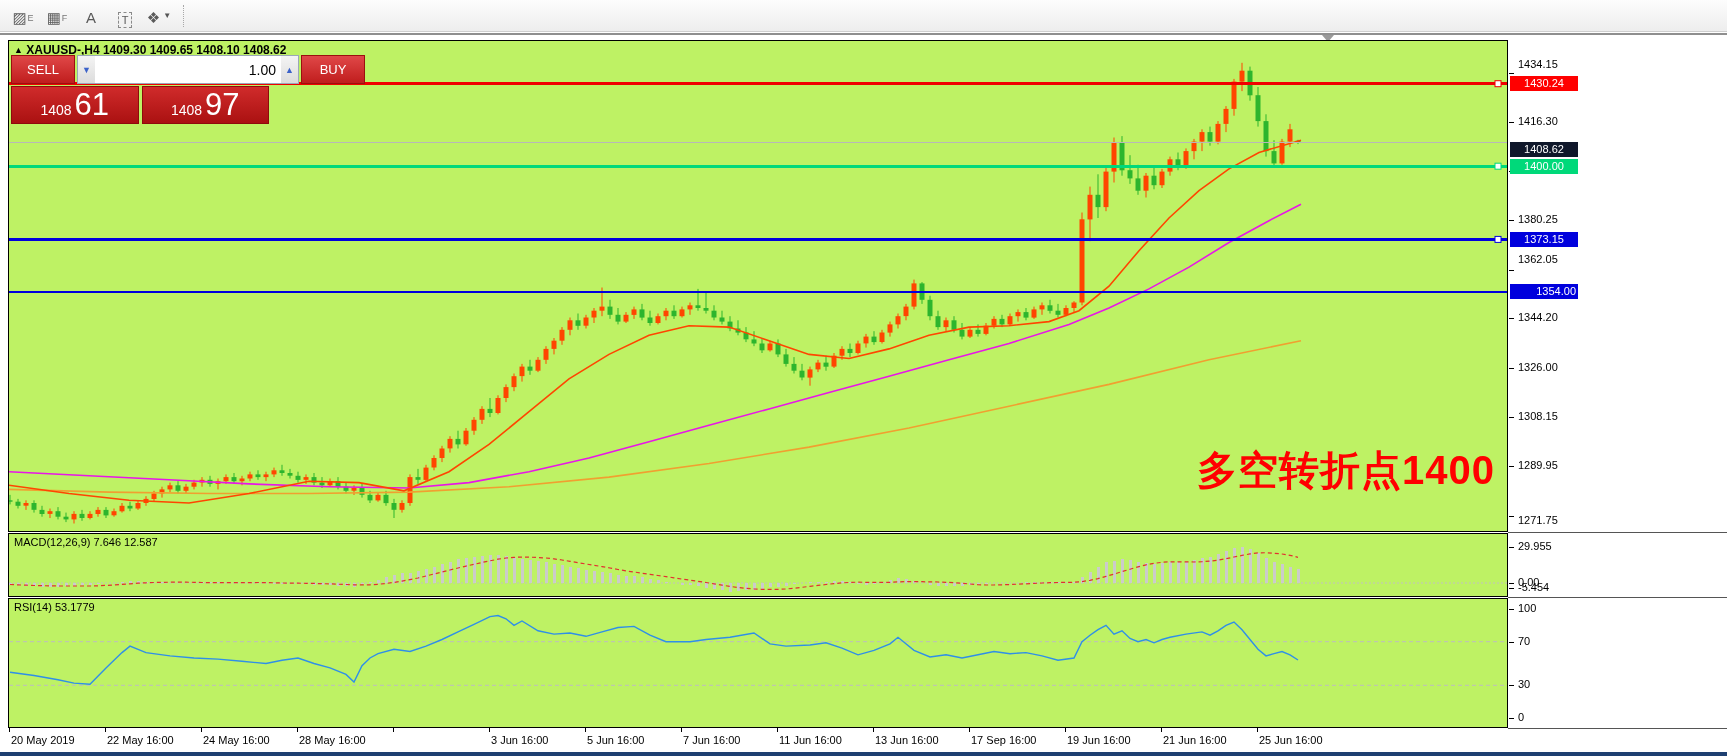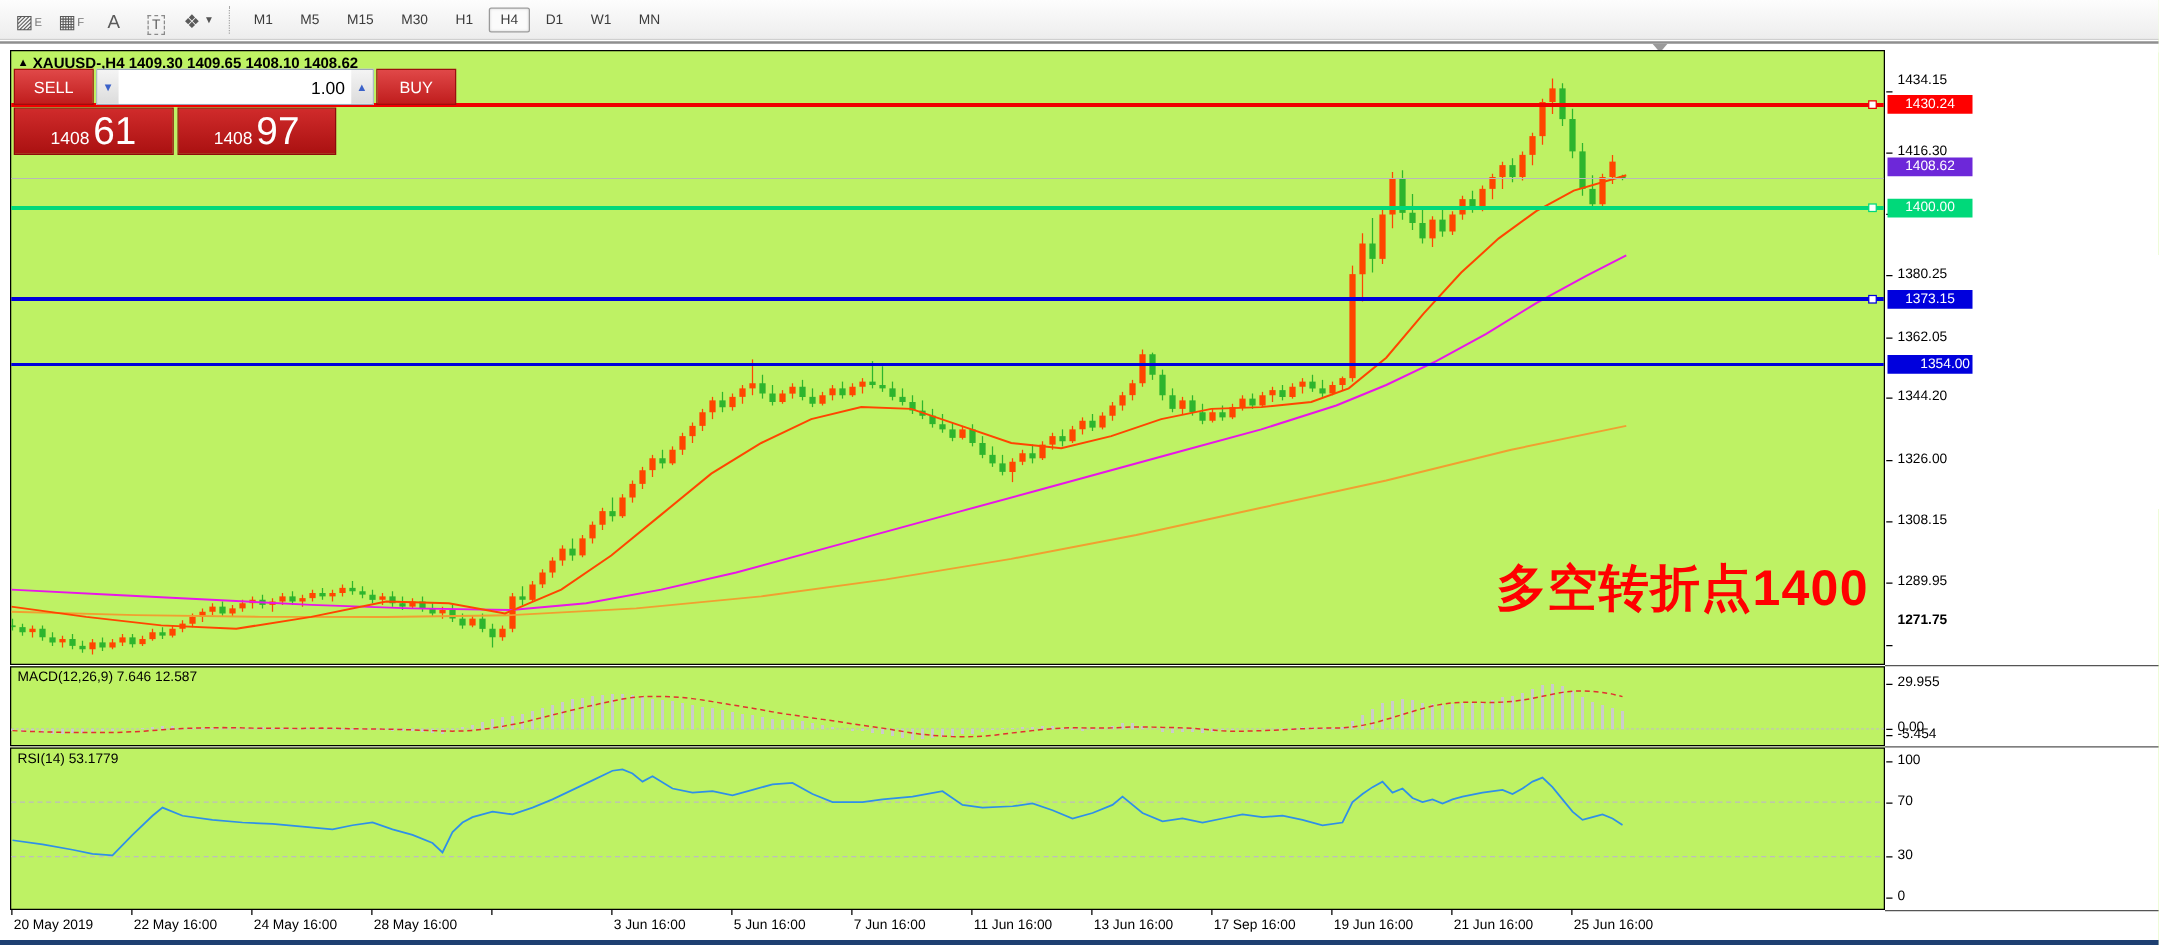--- a/index.html
+++ b/index.html
@@ -83,31 +83,20 @@
         </div>
         <div class="tool-btn boxed">
           <span class="glyph">T</span>
         </div>
         <div class="tool-btn">
           <span class="glyph">❖</span>
           <span class="caret">▼</span>
         </div>
       </div>
     <div class="tb-sep"></div>
-    <div class="toolgroup" id="tfs">
-        <div class="tf-btn">M1</div>
-        <div class="tf-btn">M5</div>
-        <div class="tf-btn">M15</div>
-        <div class="tf-btn">M30</div>
-        <div class="tf-btn">H1</div>
-        <div class="tf-btn active">H4</div>
-        <div class="tf-btn">D1</div>
-        <div class="tf-btn">W1</div>
-        <div class="tf-btn">MN</div>
-      </div>
   </div>
 
   <div class="top-strip"></div>
   <div class="shift-marker"></div>
 
   <div class="panel panel-main">
     <svg id="svg-main" width="1498" height="490">
         <g>
           <line x1="1" x2="1" y1="453.9" y2="463.4" stroke="#2db52d" stroke-width="1"></line>
           <rect x="-1.5" y="459.3" width="5" height="1.4" fill="#2db52d"></rect>
@@ -700,33 +689,33 @@
   <div class="price-axis" id="price-axis">
       <div class="tick-mark" style="top: 32.9971px;"></div>
       <div class="tick-label" style="top: 18px;">1434.15</div>
       <div class="tick-mark" style="top: 81.6883px;"></div>
       <div class="tick-label" style="top: 74.6883px;">1416.30</div>
       <div class="tick-mark" style="top: 131.334px;"></div>
       <div class="tick-label" style="top: 124.334px;">1398.10</div>
       <div class="tick-mark" style="top: 180.026px;"></div>
       <div class="tick-label" style="top: 173.026px;">1380.25</div>
       <div class="tick-mark" style="top: 229.671px;"></div>
-      <div class="tick-label" style="top: 224px;">1362.05</div>
+      <div class="tick-label" style="top: 213px;">1362.05</div>
       <div class="tick-mark" style="top: 278.363px;"></div>
       <div class="tick-label" style="top: 271.363px;">1344.20</div>
       <div class="tick-mark" style="top: 328.009px;"></div>
       <div class="tick-label" style="top: 321.009px;">1326.00</div>
       <div class="tick-mark" style="top: 376.7px;"></div>
       <div class="tick-label" style="top: 369.7px;">1308.15</div>
       <div class="tick-mark" style="top: 426.346px;"></div>
       <div class="tick-label" style="top: 419.346px;">1289.95</div>
       <div class="tick-mark" style="top: 475.992px;"></div>
-      <div class="tick-label" style="top: 450px; font-weight: bold;">1271.75</div>
+      <div class="tick-label" style="top: 474px;">1271.75</div>
       <div class="badge" style="top: 36.1628px; background: rgb(255, 0, 0);">1430.24</div>
-      <div class="badge" style="top: 86px; background: #6d28d9;">1408.62</div>
+      <div class="badge" style="top: 102px; background: #0f172a;">1408.62</div>
       <div class="badge" style="top: 118.651px; background: rgb(0, 217, 122);">1400.00</div>
       <div class="badge" style="top: 191.893px; background: rgb(0, 0, 221);">1373.15</div>
       <div class="badge" style="top: 244.13px; background: rgb(0, 0, 221); text-align: right;">1354.00</div>
       <div class="tick-mark" style="top: 506.996px;"></div>
       <div class="tick-label" style="top: 499.996px;">29.955</div>
       <div class="tick-mark" style="top: 543px;"></div>
       <div class="tick-label" style="top: 536px;">0.00</div>
       <div class="tick-mark" style="top: 548.25px;"></div>
       <div class="tick-label" style="top: 541.25px;">-5.454</div>
       <div class="tick-mark" style="top: 569px;"></div>

